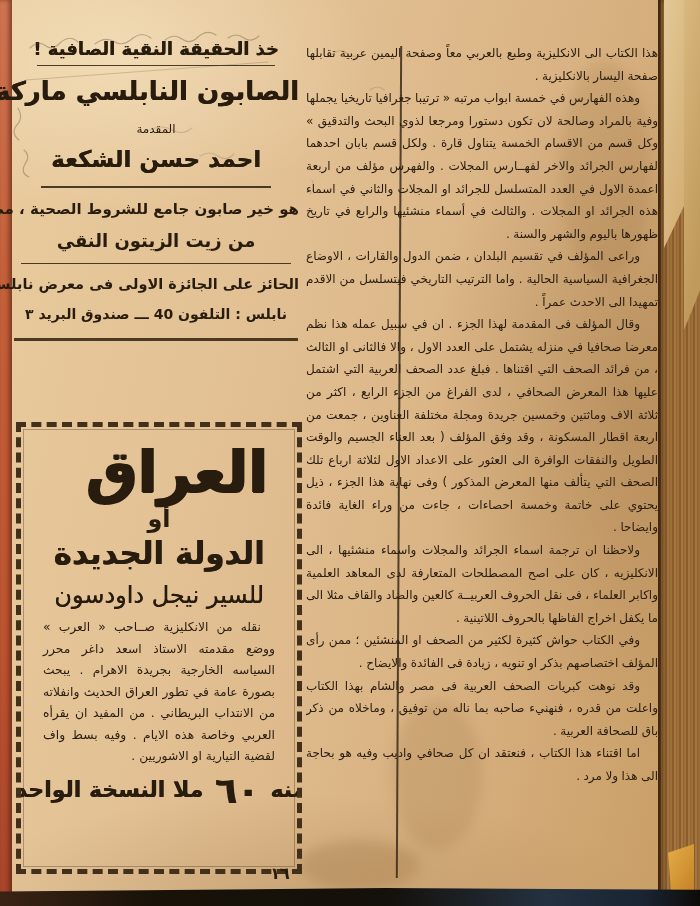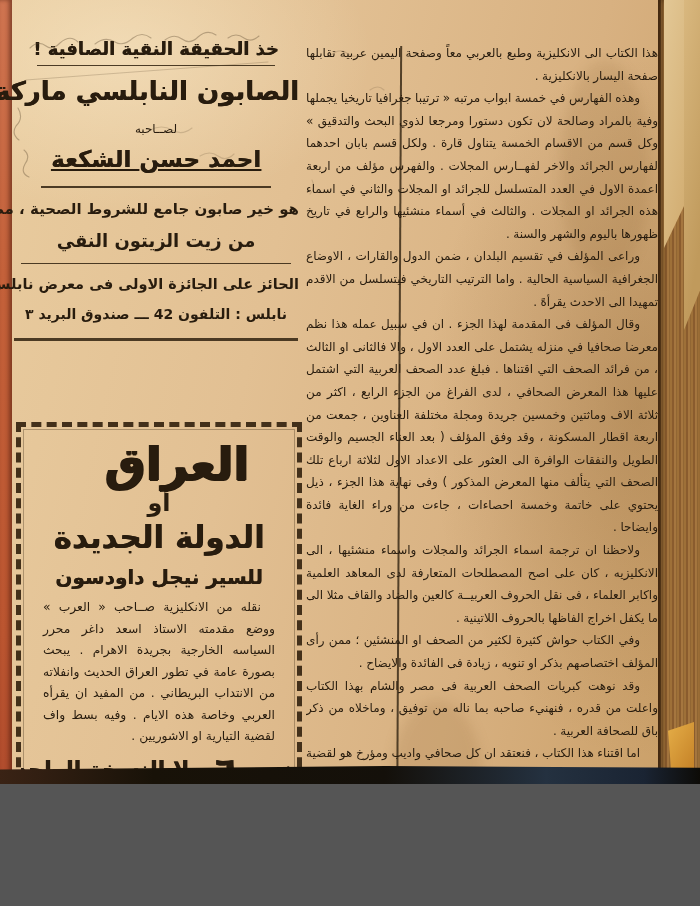--- a/index.html
+++ b/index.html
@@ -1,17 +1,17 @@
 <!DOCTYPE html>
 <html lang="ar" dir="rtl"><head>
 <meta charset="utf-8">
 <style>
   html,body{margin:0;padding:0;background:#555;}
   .stage{
-    position:relative; width:700px; height:784px; overflow:hidden;
+    position:relative; width:700px; height:906px; overflow:hidden;
     font-family:"DejaVu Sans", sans-serif;
     direction:rtl;
     background:#d8b385;
   }
   
   .paper{
     position:absolute; left:0; top:0; width:664px; height:906px;
     background:
       radial-gradient(ellipse 420px 260px at 18% 6%, rgba(255,243,214,.45), transparent 60%),
       radial-gradient(ellipse 300px 500px at 96% 45%, rgba(110,70,25,.25), transparent 70%),
@@ -57,42 +57,42 @@
   .ink{ color:#281c0e; }
   .rule{ background:#3a2a16; height:2px; border:none; margin:0; opacity:.9; }
   
   .col-left{ position:absolute; left:13px; top:36px; width:286px; text-align:center; }
   .soap-headline{ font-size:18px; font-weight:bold; letter-spacing:-.5px;
     text-shadow:.4px 0 currentColor; margin:2px 6px 0 6px; }
   .rule-headline{ width:238px; height:1px; margin:6px auto 0 auto; }
   .soap-title{ font-size:26px; font-weight:bold; white-space:nowrap; margin-top:10px;
     text-shadow:.5px 0 currentColor; }
   .soap-for{ font-size:12px; margin-top:16px; letter-spacing:4px; }
-  .soap-owner{ font-size:23px; font-weight:bold; margin-top:10px; text-shadow:.4px 0 currentColor;text-decoration:underline;}
+  .soap-owner{ font-size:23px; font-weight:bold; margin-top:10px; text-shadow:.4px 0 currentColor;}
   .soap-note{ font-size:11.5px; margin-top:6px; }
   .rule-mid{ width:230px; margin:14px auto 0 auto; height:1.5px;}
   .soap-claim1{ font-size:15px; font-weight:bold; margin-top:12px; white-space:nowrap;}
   .soap-claim2{ font-size:18px; font-weight:bold; margin-top:12px; }
   .rule-wide{ width:270px; margin:12px auto 0 auto; height:1.5px;}
   .soap-award{ font-size:14.5px; font-weight:bold; margin-top:12px; white-space:nowrap;}
   .soap-contact{ font-size:14px; font-weight:bold; margin-top:14px; }
   .rule-thick{ width:284px; margin:16px auto 0 auto; height:3px;}
   
   .book-ad{
     position:absolute; left:16px; top:422px; width:268px; height:436px;
     border:5px dashed #43301a; outline:1px solid rgba(67,48,26,.35); outline-offset:-8px;
     display:flex; flex-direction:column; align-items:center;
     padding:4px 4px 2px 4px; overflow:hidden; text-align:center;
   }
-  .book-logo{ font-size:46px; font-weight:bold; line-height:1.35; margin-top:2px;
+  .book-logo{ font-size:58px; font-weight:bold; line-height:1.35; margin-top:2px;
     text-shadow:1px 0 currentColor,-1px 0 currentColor,0 1px currentColor;margin-left:36px; }
   .book-or{ font-size:24px; font-weight:bold; margin-top:-6px; }
   .book-title2{ font-size:31px; font-weight:bold; margin-top:2px;
     text-shadow:.6px 0 currentColor; }
-  .book-author{ font-size:20px; font-weight:bold; margin-top:10px; text-shadow:.4px 0 currentColor;}
+  .book-author{ font-size:24px; font-weight:normal; margin-top:10px; text-shadow:.4px 0 currentColor;}
   .book-body{ font-size:12.3px; line-height:21.5px; text-align:justify; margin-top:8px;
     padding:0 18px; text-indent:14px; }
   .book-price{ margin-top:2px; font-weight:bold; white-space:nowrap; }
   .price-prefix,.price-suffix{ font-size:22px; vertical-align:6px; text-shadow:.5px 0 currentColor;}
   .price-number{ font-size:36px; padding:0 6px; text-shadow:1px 0 currentColor; }
   
   .col-right{
     position:absolute; left:306px; top:42px; width:352px; height:818px;
     overflow:hidden; font-size:12px; line-height:22.6px;
     text-align:justify; word-spacing:-.3px;
@@ -122,28 +122,28 @@
 
   <div class="book-edge"></div>
   <div class="page-corner corner-a"></div>
   <div class="page-corner corner-b"></div>
   <div class="page-corner corner-c"></div>
 
   <div class="col-left ink">
     <div class="soap-headline">خذ الحقيقة النقية الصافية !</div>
     <hr class="rule rule-headline">
     <div class="soap-title">الصابون النابلسي ماركة الجمل</div>
-    <div class="soap-for">لصــاحبه</div>
+    <div class="soap-for">المقدمة</div>
     <div class="soap-owner">احمد حسن الشكعة</div>
     <hr class="rule rule-mid">
     <div class="soap-claim1">هو خير صابون جامع للشروط الصحية ، مصنوع</div>
     <div class="soap-claim2">من زيت الزيتون النقي</div>
     <hr class="rule rule-wide">
     <div class="soap-award">الحائز على الجائزة الاولى فى معرض نابلس الكبير</div>
-    <div class="soap-contact">نابلس : التلفون 42 ـــ صندوق البريد ٣</div>
+    <div class="soap-contact">نابلس : التلفون 40 ـــ صندوق البريد ٣</div>
     <hr class="rule rule-thick">
   </div>
 
   <div class="book-ad ink">
     <div class="book-logo">العراق</div>
     <div class="book-or">أو</div>
     <div class="book-title2">الدولة الجديدة</div>
     <div class="book-author">للسير نيجل داودسون</div>
     <div class="book-body">نقله من الانكليزية صــاحب « العرب » ووضع مقدمته الاستاذ اسعد داغر محرر السياسه الخارجية بجريدة الاهرام . يبحث بصورة عامة في تطور العراق الحديث وانفلاته من الانتداب البريطاني . من المفيد ان يقرأه العربي وخاصة هذه الايام . وفيه بسط واف لقضية التيارية او الاشوريين .</div>
     <div class="book-price">
@@ -151,26 +151,26 @@
       <span class="price-number">٦٠</span>
       <span class="price-suffix">ملا النسخة الواحدة</span>
     </div>
   </div>
 
   <div class="divider"></div>
 
   <div class="col-right ink">
     <p class="first">هذا الكتاب الى الانكليزية وطبع بالعربي معاً وصفحة اليمين عربية تقابلها صفحة اليسار بالانكليزية .</p>
     <p>وهذه الفهارس في خمسة ابواب مرتبه « ترتيبا جغرافيا تاريخيا يجملها وفية بالمراد وصالحة لان تكون دستورا ومرجعا لذوي البحث والتدقيق » وكل قسم من الاقسام الخمسة يتناول قارة . ولكل قسم بابان احدهما لفهارس الجرائد والاخر لفهــارس المجلات . والفهرس مؤلف من اربعة اعمدة الاول في العدد المتسلسل للجرائد او المجلات والثاني في اسماء هذه الجرائد او المجلات . والثالث في أسماء منشئيها والرابع في تاريخ ظهورها باليوم والشهر والسنة .</p>
-    <p>وراعى المؤلف في تقسيم البلدان ، ضمن الدول والقارات ، الاوضاع الجغرافية السياسية الحالية . واما الترتيب التاريخي فيتسلسل من الاقدم تمهيدا الى الاحدث يقرأهً .</p>
+    <p>وراعى المؤلف في تقسيم البلدان ، ضمن الدول والقارات ، الاوضاع الجغرافية السياسية الحالية . واما الترتيب التاريخي فيتسلسل من الاقدم تمهيدا الى الاحدث عمراً .</p>
     <p>وقال المؤلف فى المقدمة لهذا الجزء . ان في سبيل عمله هذا نظم معرضا صحافيا في منزله يشتمل على العدد الاول ، والا فالثانى او الثالث ، من فرائد الصحف التي اقتناها . فبلغ عدد الصحف العربية التي اشتمل عليها هذا المعرض الصحافي ، لدى الفراغ من الجزء الرابع ، اكثر من ثلاثة الاف وماثتين وخمسين جريدة ومجلة مختلفة العناوين ، جمعت من اربعة اقطار المسكونة ، وقد وفق المؤلف ( بعد العناء الجسيم والوقت الطويل والنفقات الوافرة الى العثور على الاعداد الاول لثلاثة ارباع تلك الصحف التي يتألف منها المعرض المذكور ) وفى نهاية هذا الجزء ، ذيل يحتوي على خاتمة وخمسة احصاءات ، جاءت من وراء الغاية فائدة وايضاحا .</p>
     <p>ولاحظنا ان ترجمة اسماء الجرائد والمجلات واسماء منشئيها ، الى الانكليزيه ، كان على اصح المصطلحات المتعارفة لدى المعاهد العلمية واكابر العلماء ، فى نقل الحروف العربيــة كالعين والضاد والقاف مثلا الى ما يكفل اخراج الفاظها بالحروف اللاتينية .</p>
     <p>وفي الكتاب حواش كثيرة لكثير من الصحف او المنشئين ؛ ممن رأى المؤلف اختصاصهم بذكر او تنويه ، زيادة فى الفائدة والايضاح .</p>
     <p>وقد نوهت كبريات الصحف العربية فى مصر والشام بهذا الكتاب واعلت من قدره ، فنهنيء صاحبه بما ناله من توفيق ، وماخلاه من ذكر باق للصحافة العربية .</p>
-    <p>اما اقتناء هذا الكتاب ، فنعتقد ان كل صحافي واديب ومؤرخ هو لقضية الى هذا ولا مرد .</p>
+    <p>اما اقتناء هذا الكتاب ، فنعتقد ان كل صحافي واديب وفيه هو بحاجة الى هذا ولا مرد .</p>
   </div>
 
   <div class="page-number ink">١٦</div>
 
   <svg class="handwriting" width="700" height="906" viewBox="0 0 700 906">
     <g fill="none" stroke="#5f4c33" stroke-width="1.1" opacity="0.38" stroke-linecap="round">
       <path d="M30 48 q8 -8 16 -2 q6 5 14 -3 q10 -9 18 -1 M95 44 q10 -8 20 -2 q8 5 18 -4 q9 -7 18 0 M165 40 q9 -7 17 -1 q8 6 16 -2 q9 -8 18 -2 M228 38 q8 -6 16 0 q7 5 15 -2"></path>
       <path d="M26 80 L268 62" stroke-width="0.8" opacity="0.8"></path>
       <path d="M18 108 q6 10 -2 18 q-5 8 3 14 M24 150 q7 6 1 14 q-5 9 4 13"></path>
       <path d="M150 130 q12 -6 22 0 q10 6 20 -2 M200 156 q10 -6 18 0 q8 6 16 -2" opacity="0.55"></path>

